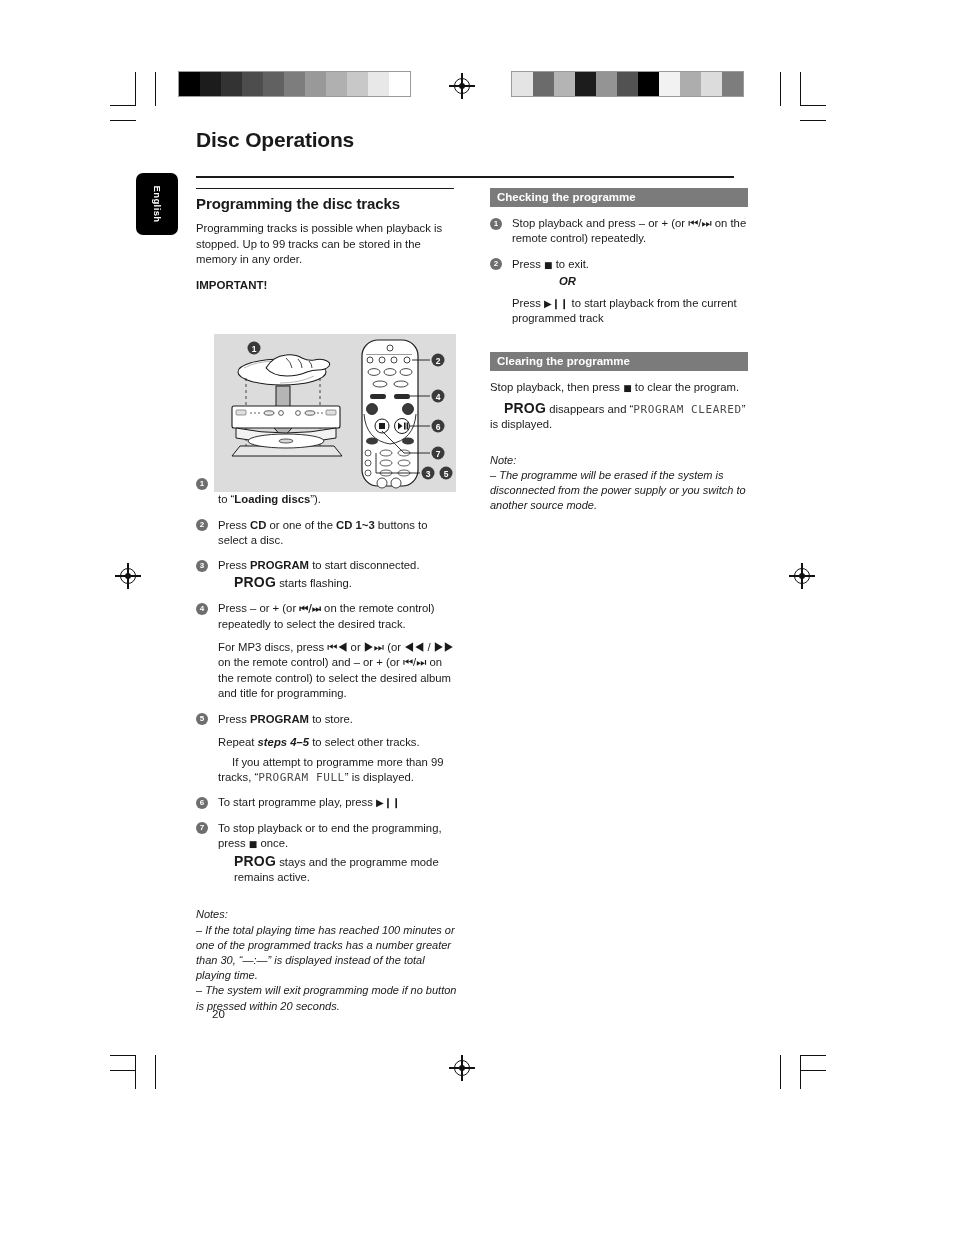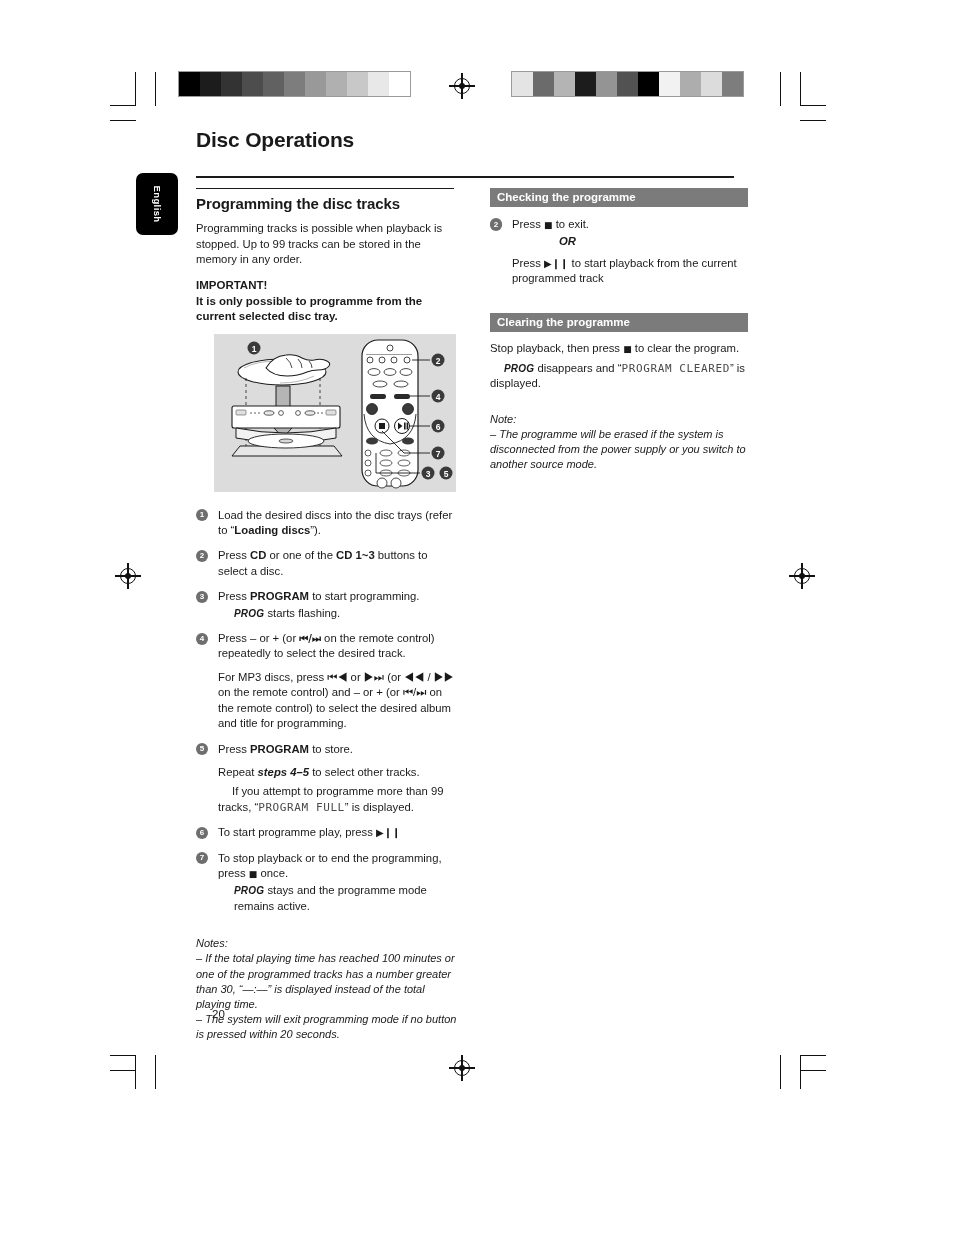--- a/index.html
+++ b/index.html
@@ -144,24 +144,23 @@
     margin-top: 1px;
   }
   .indent { padding-left: 16px; }
   .nohang { padding-left: 22px; margin-bottom: 10px; font-size: 11.3px; line-height: 15.4px; }
 
   b, strong { font-weight: bold; }
   .or { font-weight: bold; font-style: italic; margin-left: 47px; }
 
   
   .prog {
-    font-size: 10px;
+    font-size: 14px;
     font-weight: bold;
     letter-spacing: 0.2px;
-    font-style: italic;
   }
 
   
   .lcd {
     font-family: "DejaVu Sans Mono", monospace;
     font-size: 11px;
     letter-spacing: 0.6px;
     color: #4a4a4a;
   }
 
@@ -268,38 +267,37 @@
 
 <div class="col col-left">
 
   <div class="sec-rule"></div>
   <h2 class="sec-head">Programming the disc tracks</h2>
 
   <p class="body">Programming tracks is possible when playback is stopped.  Up to 99 tracks can be stored in the memory in any order.</p>
 
   <div class="important">
     <div>IMPORTANT!</div>
-    <div>It is only possible to programme from the current selected disc tray.</div>
   </div>
 
   <div style="height:172px;"></div>
 
   <div class="step">
     <span class="num">1</span>
     <span><span>Load the desired discs into the disc trays (refer to “</span><b>Loading discs</b><span>”).</span></span>
   </div>
 
   <div class="step">
     <span class="num">2</span>
     <span><span>Press </span><b>CD</b><span> or one of the </span><b>CD 1~3</b><span> buttons to select a disc.</span></span>
   </div>
 
   <div class="step">
     <span class="num">3</span>
-    <span><span>Press </span><b>PROGRAM</b><span> to start programming.</span></span>
+    <span><span>Press </span><b>PROGRAM</b><span> to start disconnected.</span></span>
     <span class="sub indent"><span class="prog">PROG</span><span> starts flashing.</span></span>
   </div>
 
   <div class="step">
     <span class="num">4</span>
     <span><span>Press – or + (or </span><b class="gl">⏮/⏭</b><span>  on the remote control) repeatedly to select the desired track.</span></span>
     <span class="sub" style="margin-top:8px;">For MP3 discs, press ⏮◀ or ▶⏭  (or ◀◀ / ▶▶ on the remote control)  and – or + (or ⏮/⏭ on the remote control) to select the desired album and title for programming.</span>
   </div>
 
   <div class="step">
@@ -435,20 +433,21 @@
     <text x="232" y="142.5" font-family="Liberation Sans, sans-serif" font-size="8.5" font-weight="bold" fill="#ffffff" text-anchor="middle">5</text>
   </svg>
 </div>
 
 <div class="col col-right">
 
   <div class="bar-head">Checking the programme</div>
 
   <div class="step">
     <span class="num">1</span>
+    <span>Stop playback and press – or + (or  ⏮/⏭  on the remote control) repeatedly.</span>
   </div>
 
   <div class="step">
     <span class="num">2</span>
     <span><span>Press </span><b class="gl gl-sq">■</b><span>  to exit.</span></span>
     <span class="sub or">OR</span>
   </div>
 
   <div class="nohang" style="margin-top:-4px;">
     <span>Press  </span><b class="gl">▶❙❙</b><span> to start playback from the current programmed track</span>

